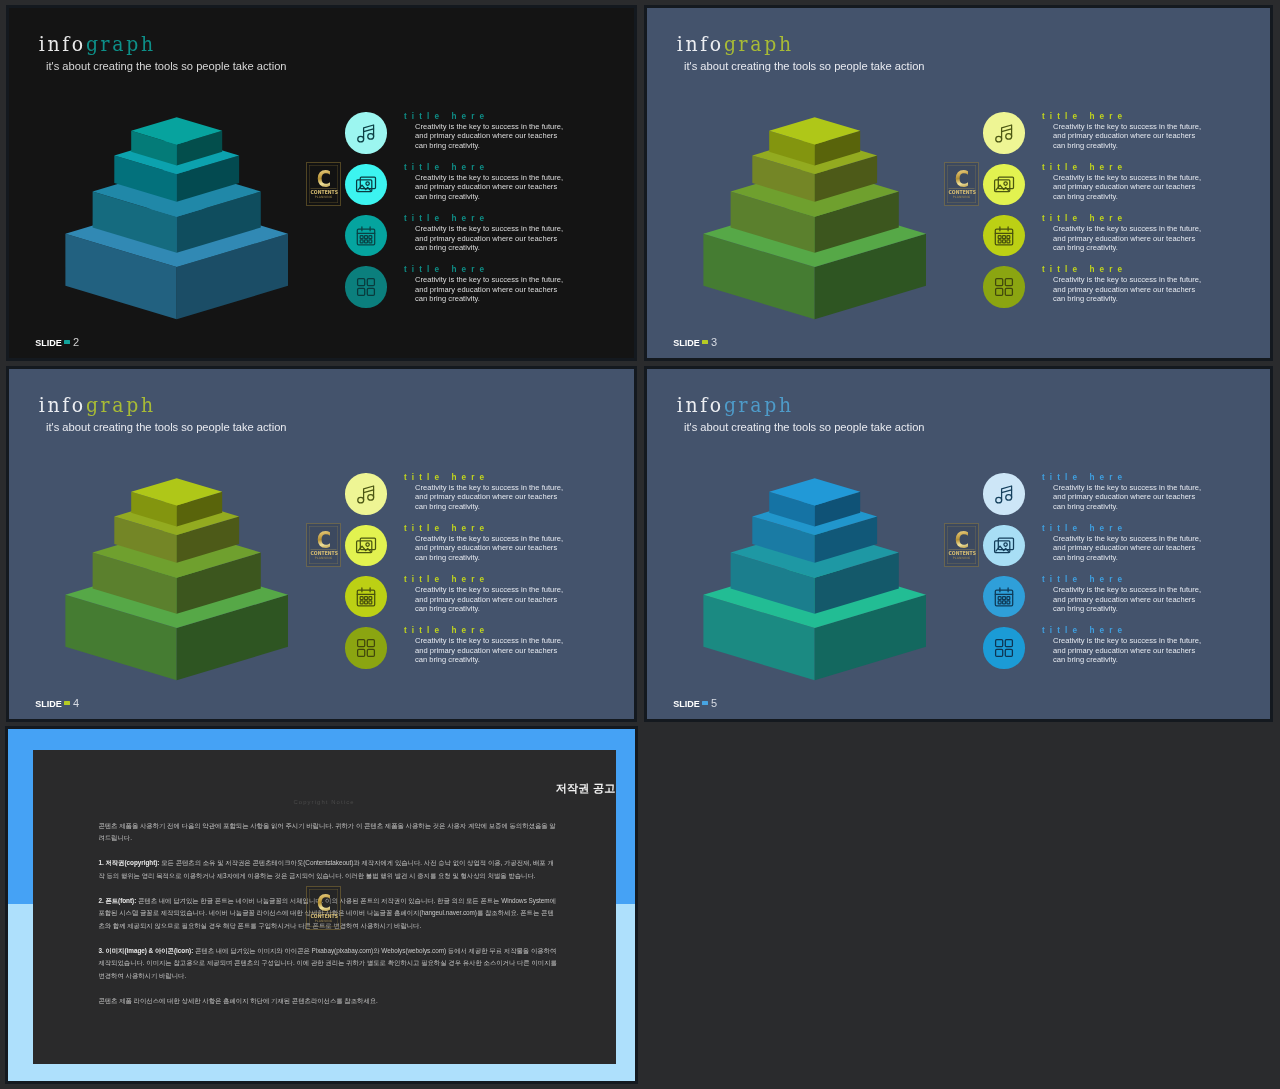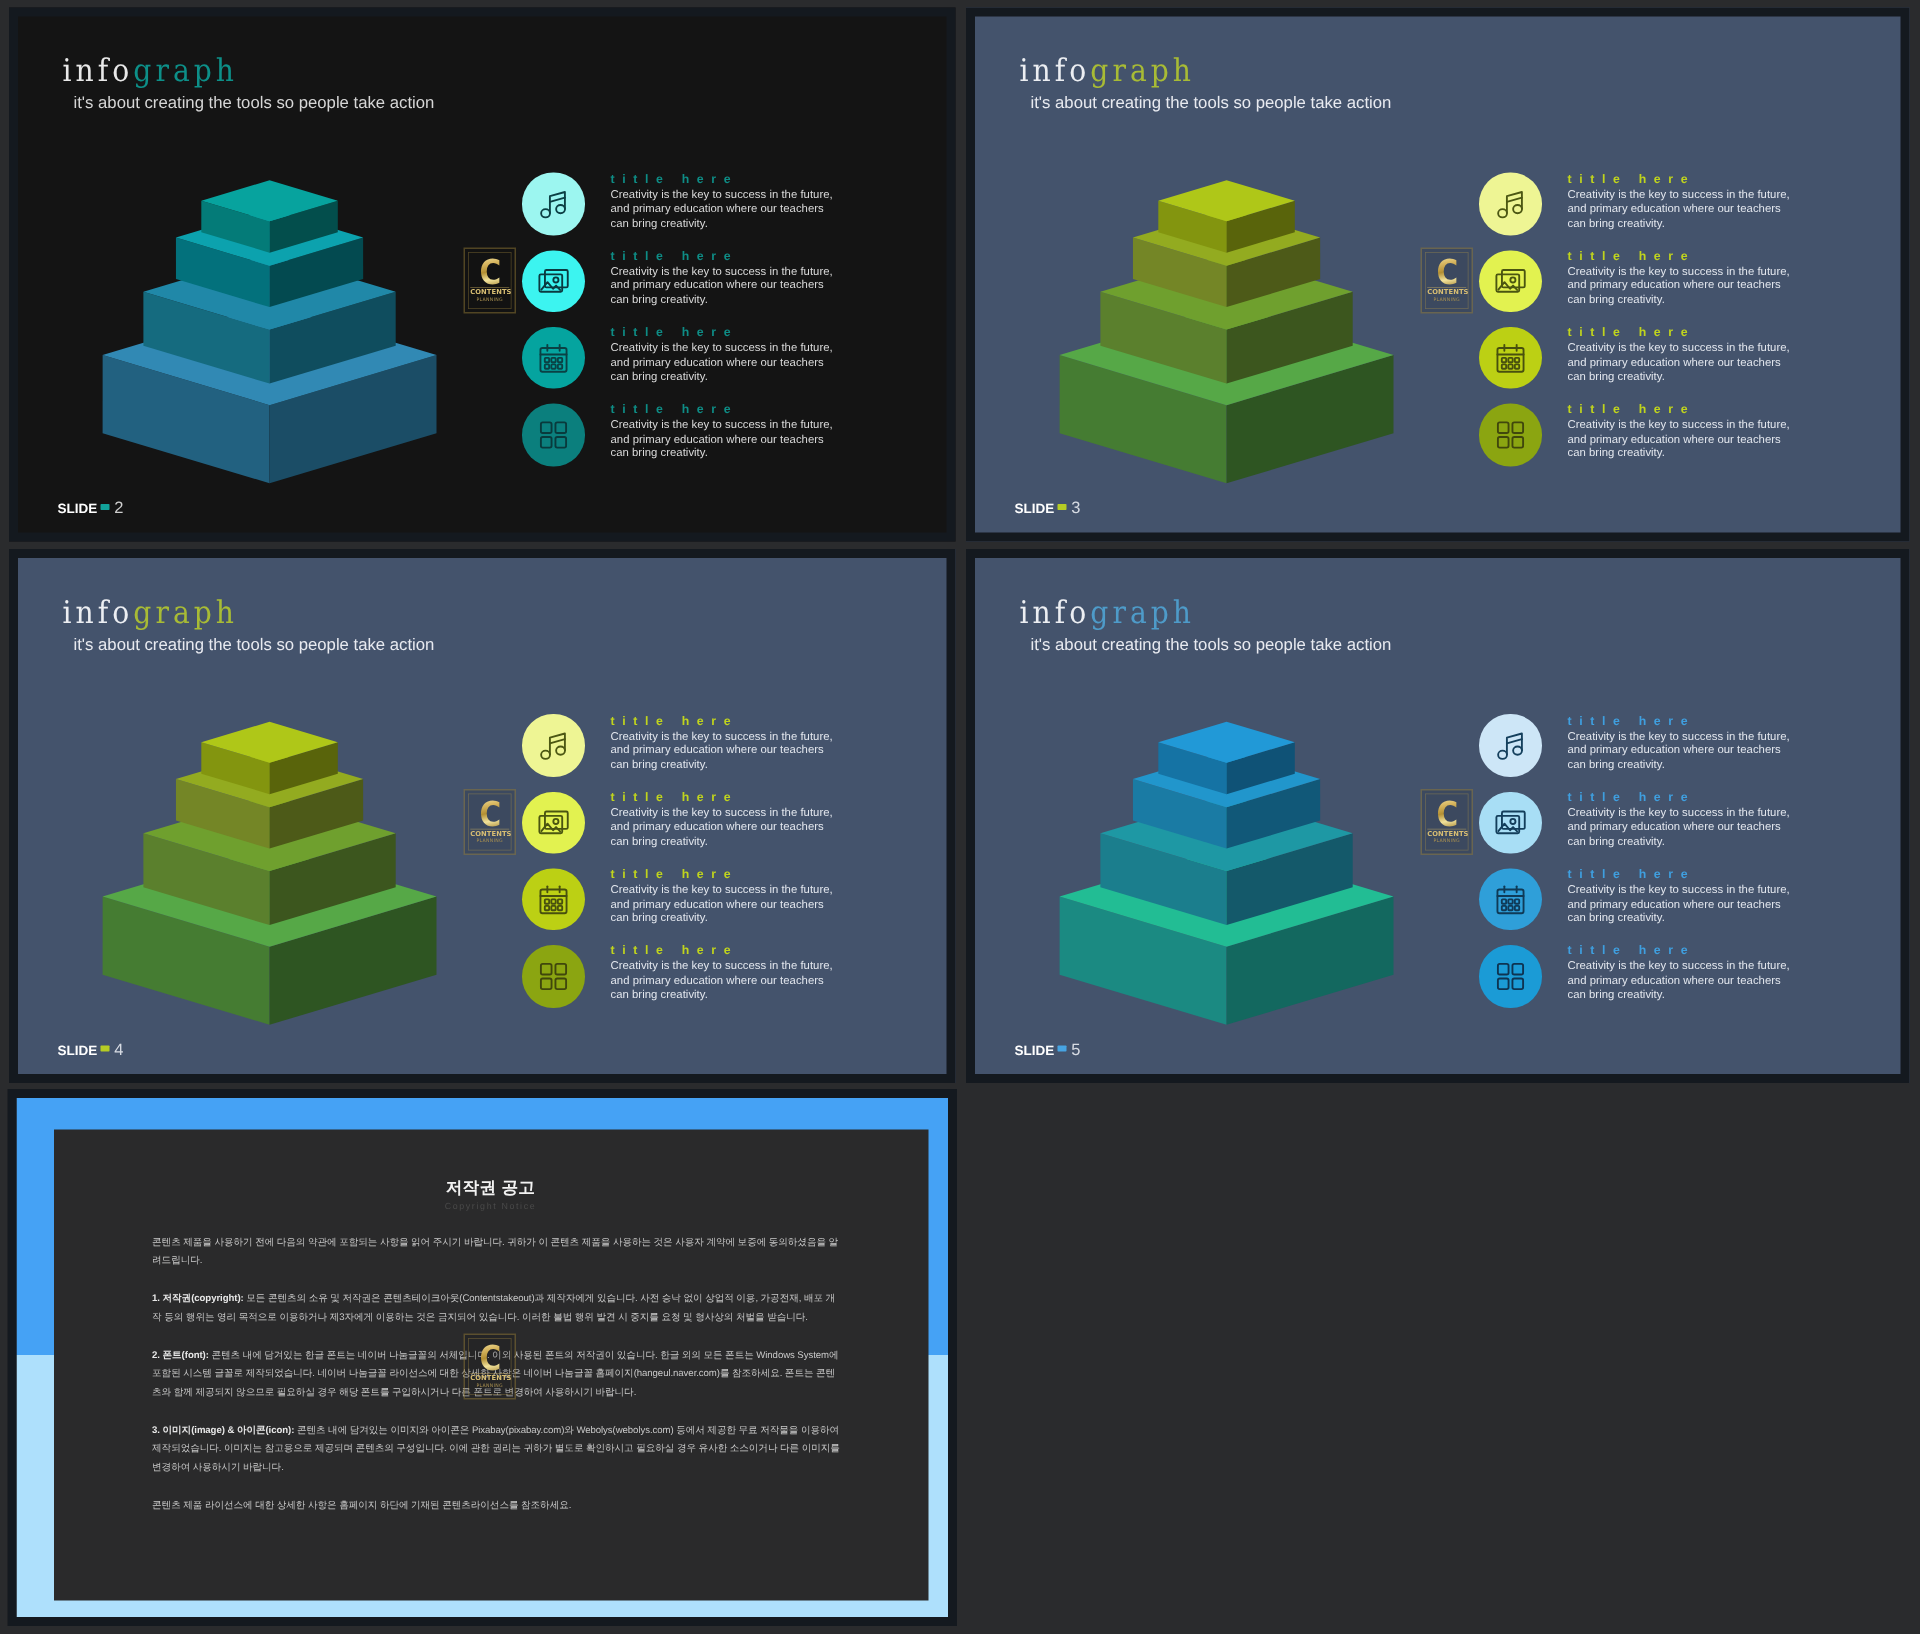--- a/index.html
+++ b/index.html
@@ -1,40 +1,40 @@
 <!DOCTYPE html>
 <html><head>
 <meta charset="utf-8">
 <title>infograph</title>
 <style>
 html,body{margin:0;padding:0;}
 body{width:1280px;height:1089px;background:#2a2b2d;overflow:hidden;
  font-family:"Liberation Sans",sans-serif;-webkit-font-smoothing:antialiased;}
 .grid{position:relative;width:1280px;height:1089px;}
-.slide{position:absolute;overflow:hidden;border:6px solid #1d4ed8;box-sizing:border-box;}
+.slide{position:absolute;overflow:hidden;border:3px solid #1d4ed8;box-sizing:border-box;}
 .s1{left:6px;  top:5px;   width:631px; height:356px;}
 .s2{left:644px;top:5px;   width:629px; height:356px;}
 .s3{left:6px;  top:366px; width:631px; height:356px;}
 .s4{left:644px;top:366px; width:629px; height:356px;}
 .s5{left:5px;  top:726px; width:633px; height:358px;}
 
 .brand{position:absolute;left:29.7px;top:26.0px;font-family:"DejaVu Serif",serif;
  font-size:20.9px;letter-spacing:2.7px;line-height:1;white-space:nowrap;
  font-stretch:condensed;}
 .tagline{position:absolute;left:37px;top:53.2px;font-size:11.15px;line-height:1;white-space:nowrap;
  font-family:"Liberation Sans",sans-serif;}
 .pyr{position:absolute;left:-0.5px;top:102.8px;}
 .col{position:absolute;left:330px;top:104px;width:240px;}
 .row{position:relative;height:51.3px;}
 .circ{position:absolute;left:6px;top:0.3px;width:41.5px;height:41.5px;border-radius:50%;}
 .circ svg{position:absolute;left:8.7px;top:8.7px;}
 .txt{position:absolute;left:65px;top:-1.5px;width:180px;}
 .ttl{font-size:8.2px;letter-spacing:5.1px;font-weight:bold;line-height:11px;
  font-family:"Liberation Sans",sans-serif;}
-.bdy{font-size:7.55px;line-height:9.5px;font-family:"Liberation Sans",sans-serif;letter-spacing:0.02px;white-space:nowrap;}
+.bdy{font-size:7.55px;line-height:9.5px;font-family:"Liberation Sans",sans-serif;letter-spacing:0.02px;white-space:nowrap;margin-left:11px;}
 .bdy span{display:block;}
 .foot{position:absolute;left:26.3px;bottom:10.5px;font-size:9.0px;font-weight:bold;white-space:nowrap;}
 .foot .num{font-weight:normal;font-size:11px;}
 .foot .dash{display:inline-block;width:6.5px;height:3.2px;border-radius:0.5px;vertical-align:2px;margin:0 3.0px 0 1.8px;}
 .badge{position:absolute;width:70px;height:88px;box-sizing:border-box;border:2px solid rgba(170,140,60,0.42);
  padding:4px;background:rgba(12,10,6,0.12);transform:scale(0.5);transform-origin:0 0;}
 .badge .inner{width:100%;height:100%;border:1.8px solid rgba(190,160,70,0.38);box-sizing:border-box;
  position:relative;display:block;background:transparent;}
 .badge .bc{position:absolute;left:0;right:0;top:3.2px;text-align:center;font-size:46px;line-height:46px;
  font-weight:bold;font-family:"DejaVu Sans",sans-serif;letter-spacing:-2px;transform:scaleX(0.86);
@@ -42,21 +42,21 @@
  -webkit-background-clip:text;background-clip:text;color:transparent;}
 .badge .bn{position:absolute;left:2px;right:2px;top:45.5px;border-top:1px solid rgba(205,175,95,0.55);padding-top:1px;text-align:center;font-size:9.0px;line-height:11px;
  letter-spacing:0.1px;font-weight:bold;color:#d7bd72;font-family:"DejaVu Sans",sans-serif;}
 .badge .bsx{position:absolute;left:0;right:0;top:58.8px;text-align:center;font-size:6.2px;line-height:7px;
  letter-spacing:0.4px;color:#a78e4f;font-family:"DejaVu Sans",sans-serif;}
 
 .bpos{left:296.5px;top:153.5px;}
 .bpos5{left:298px;top:157px;}
 
 .npanel{position:absolute;left:24.5px;top:21.3px;width:583px;height:314px;background:#2a2a2b;}
-.ntitle{position:absolute;left:0;right:0;top:30.5px;text-align:center;color:#f2f2f2;font-size:11.1px;font-weight:bold;letter-spacing:0.2px;}
+.ntitle{position:absolute;left:0;right:0;top:30.5px;text-align:right;color:#f2f2f2;font-size:11.1px;font-weight:bold;letter-spacing:0.2px;}
 .nsub{position:absolute;left:0;right:0;top:48.5px;text-align:center;color:#4a4a4a;font-size:5.9px;letter-spacing:1.1px;}
 .nbody{position:absolute;left:65.9px;right:56px;top:69.5px;color:#c9c9c9;font-size:6.4px;line-height:12.5px;letter-spacing:-0.04px;}
 .nbody p{margin:0 0 12.5px 0;}
 .nbody b{color:#e8e8e8;}
 </style>
 </head>
 <body style="background: rgb(42, 43, 45);">
 
 <div class="grid">
 

